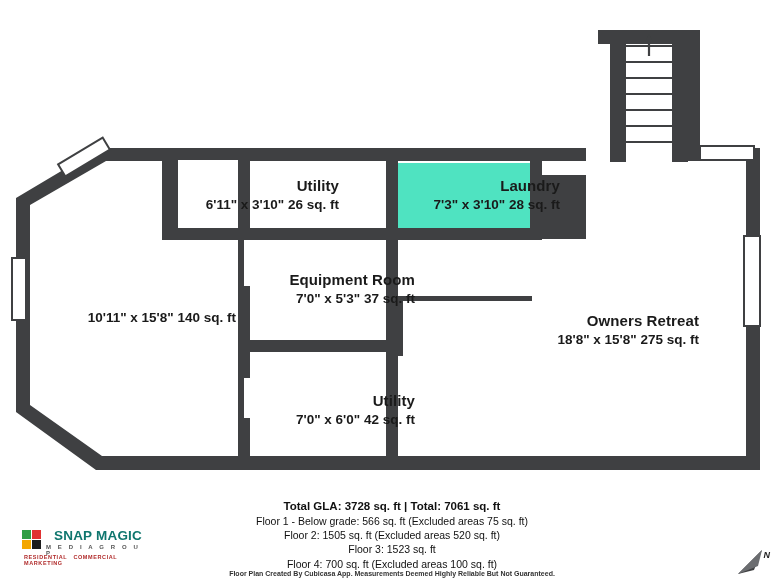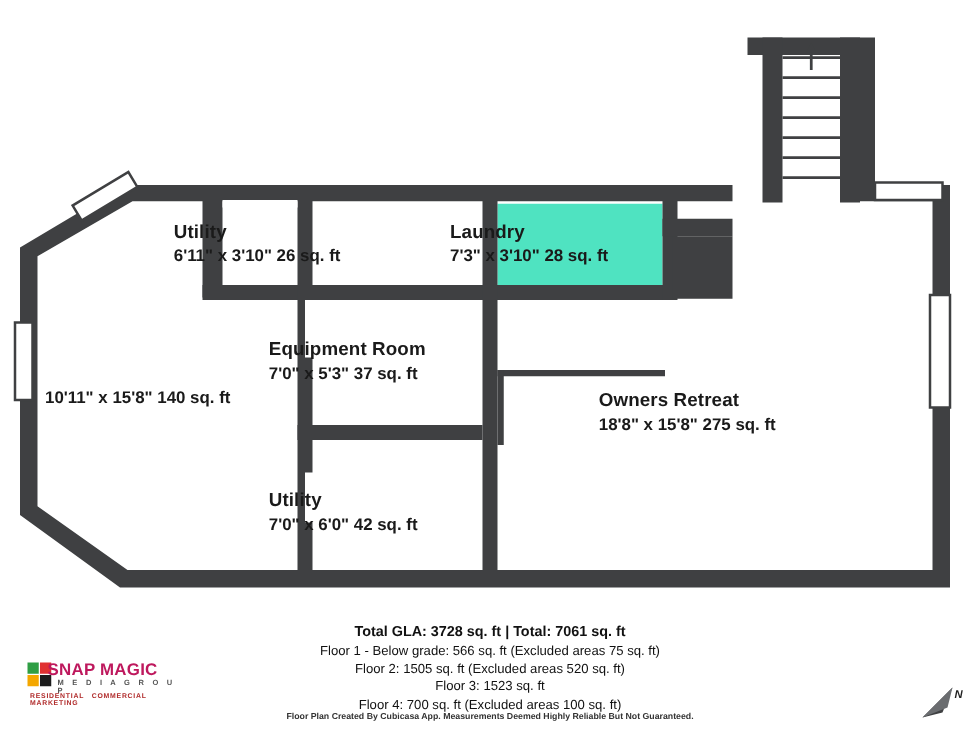--- a/index.html
+++ b/index.html
@@ -16,21 +16,21 @@
   }
   #floorplan {
     position: absolute;
     left: 0;
     top: 0;
     width: 784px;
     height: 588px;
   }
   .room-label {
     position: absolute;
-    text-align: left;
+    text-align: right;
     color: #1a1a1a;
     line-height: 1.35;
     white-space: nowrap;
     pointer-events: none;
   }
   .room-name {
     font-size: 15px;
     font-weight: 700;
     letter-spacing: 0.1px;
   }
@@ -83,25 +83,25 @@
     height: 20px;
   }
   .logo-mark i {
     position: absolute;
     width: 9px;
     height: 9px;
     display: block;
   }
   .logo-text {
     position: absolute;
-    left: 16px;
+    left: 32px;
     top: 0px;
     font-size: 13.5px;
     font-weight: 700;
-    color: #be185d;
+    color: #0f766e;
     letter-spacing: 0.2px;
     text-align: center;
   }
   .logo-sub {
     position: absolute;
     left: 24px;
     top: 16px;
     font-size: 6px;
     letter-spacing: 2.6px;
     color: #555;

